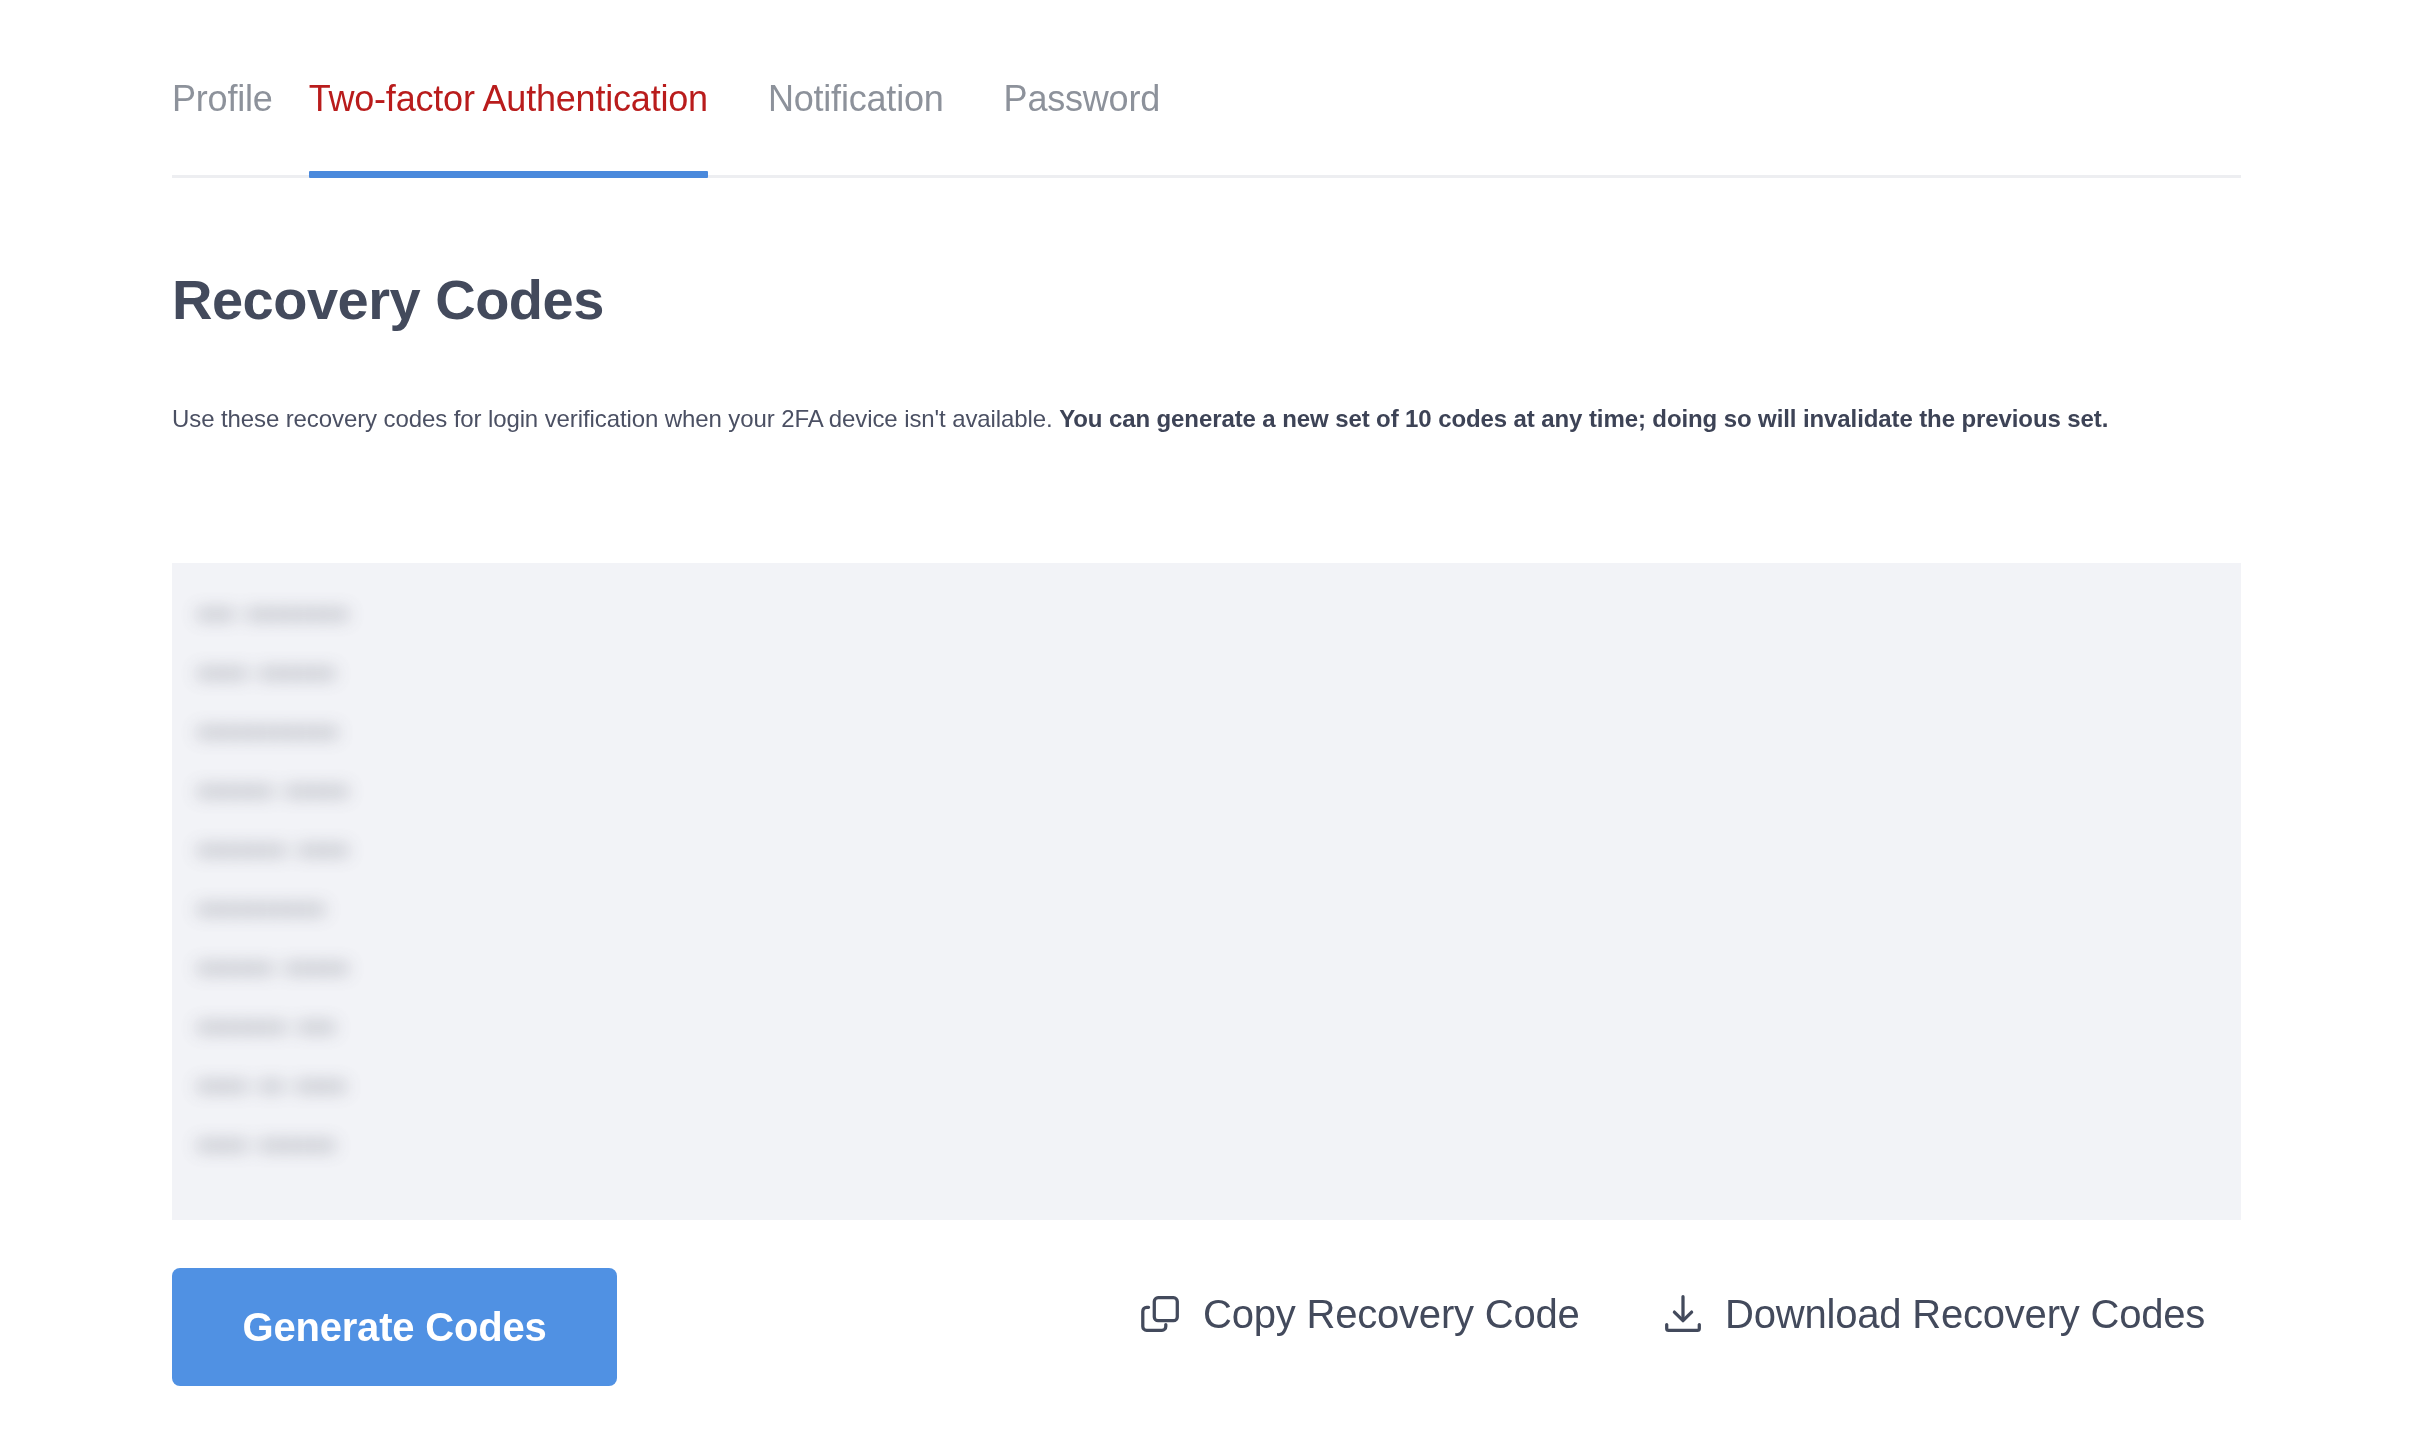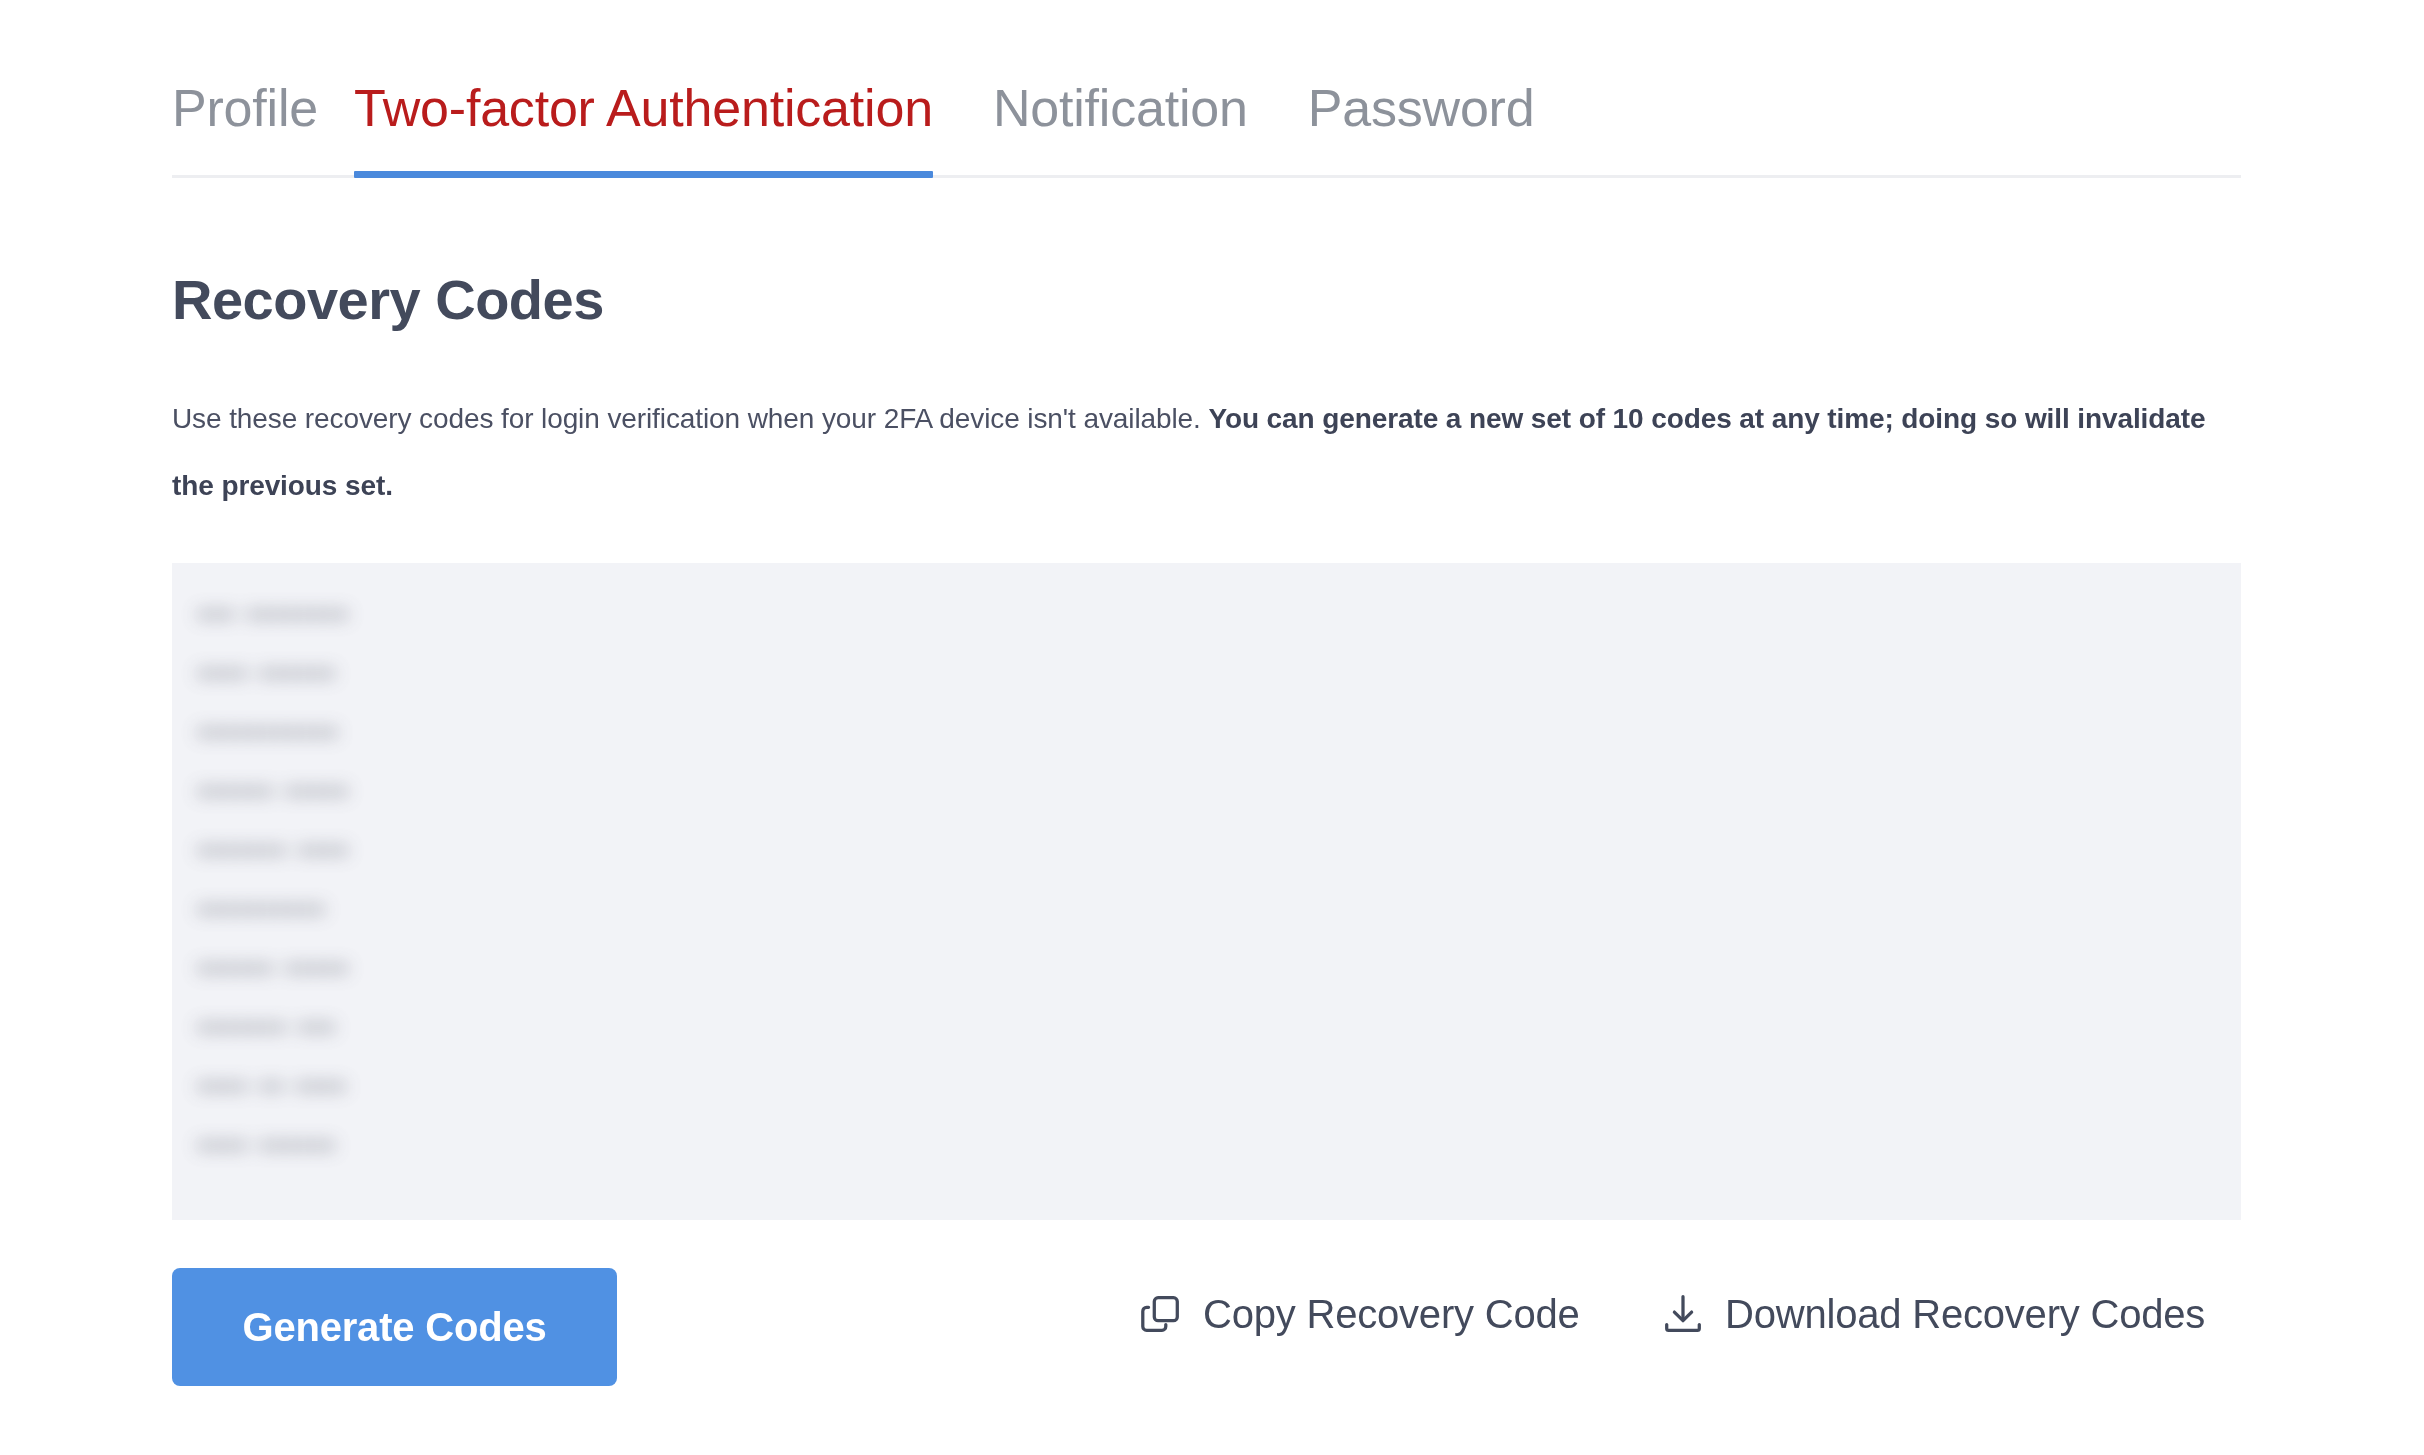--- a/index.html
+++ b/index.html
@@ -31,21 +31,21 @@
     display: flex;
     align-items: flex-start;
   }
 
   .tab {
     position: relative;
     height: 113px;
     display: flex;
     align-items: flex-start;
     padding-top: 16px;
-    font-size: 52px;
+    font-size: 36px;
     letter-spacing: -0.2px;
     color: #8d929b;
     white-space: nowrap;
     cursor: pointer;
     background: transparent;
     border: none;
     font-family: "Liberation Sans", sans-serif;
   }
 
   .tab + .tab { margin-left: 60px; }
@@ -77,21 +77,21 @@
     letter-spacing: -0.5px;
     line-height: 1;
   }
 
   
   .description {
     position: absolute;
     left: 172px;
     top: 385px;
     width: 2065px;
-    font-size: 28px;
+    font-size: 24px;
     line-height: 67px;
     color: #4b5063;
     letter-spacing: -0.1px;
   }
 
   .description .em {
     font-weight: bold;
     color: #3d4356;
   }
 

